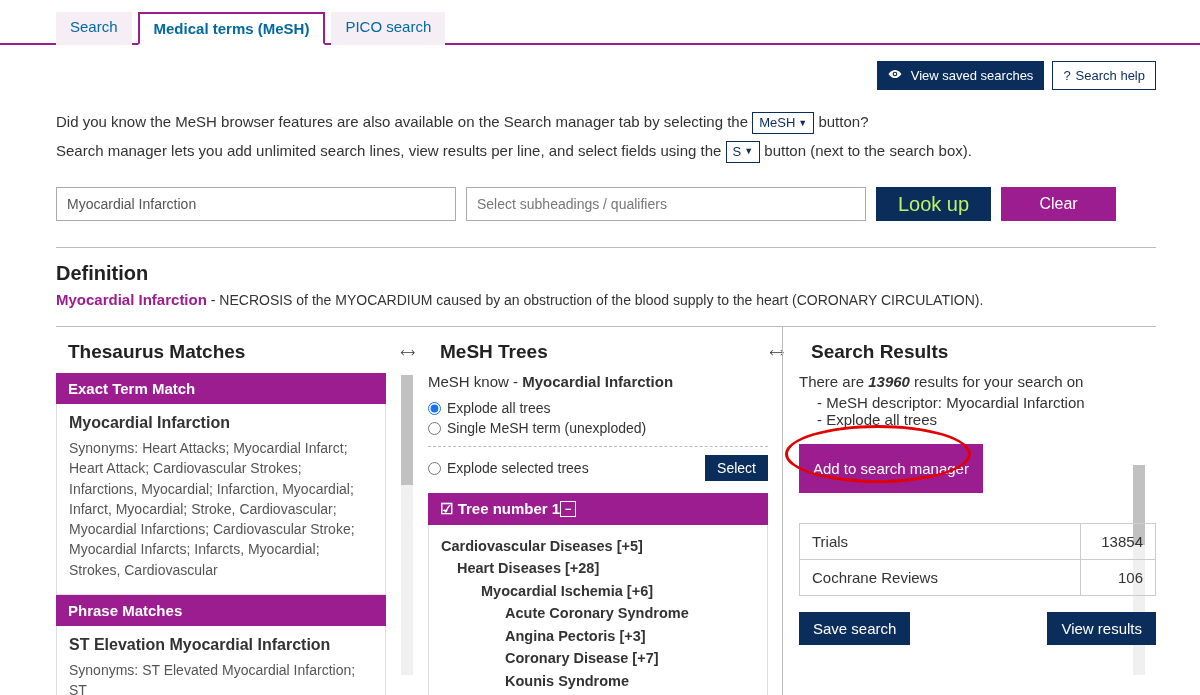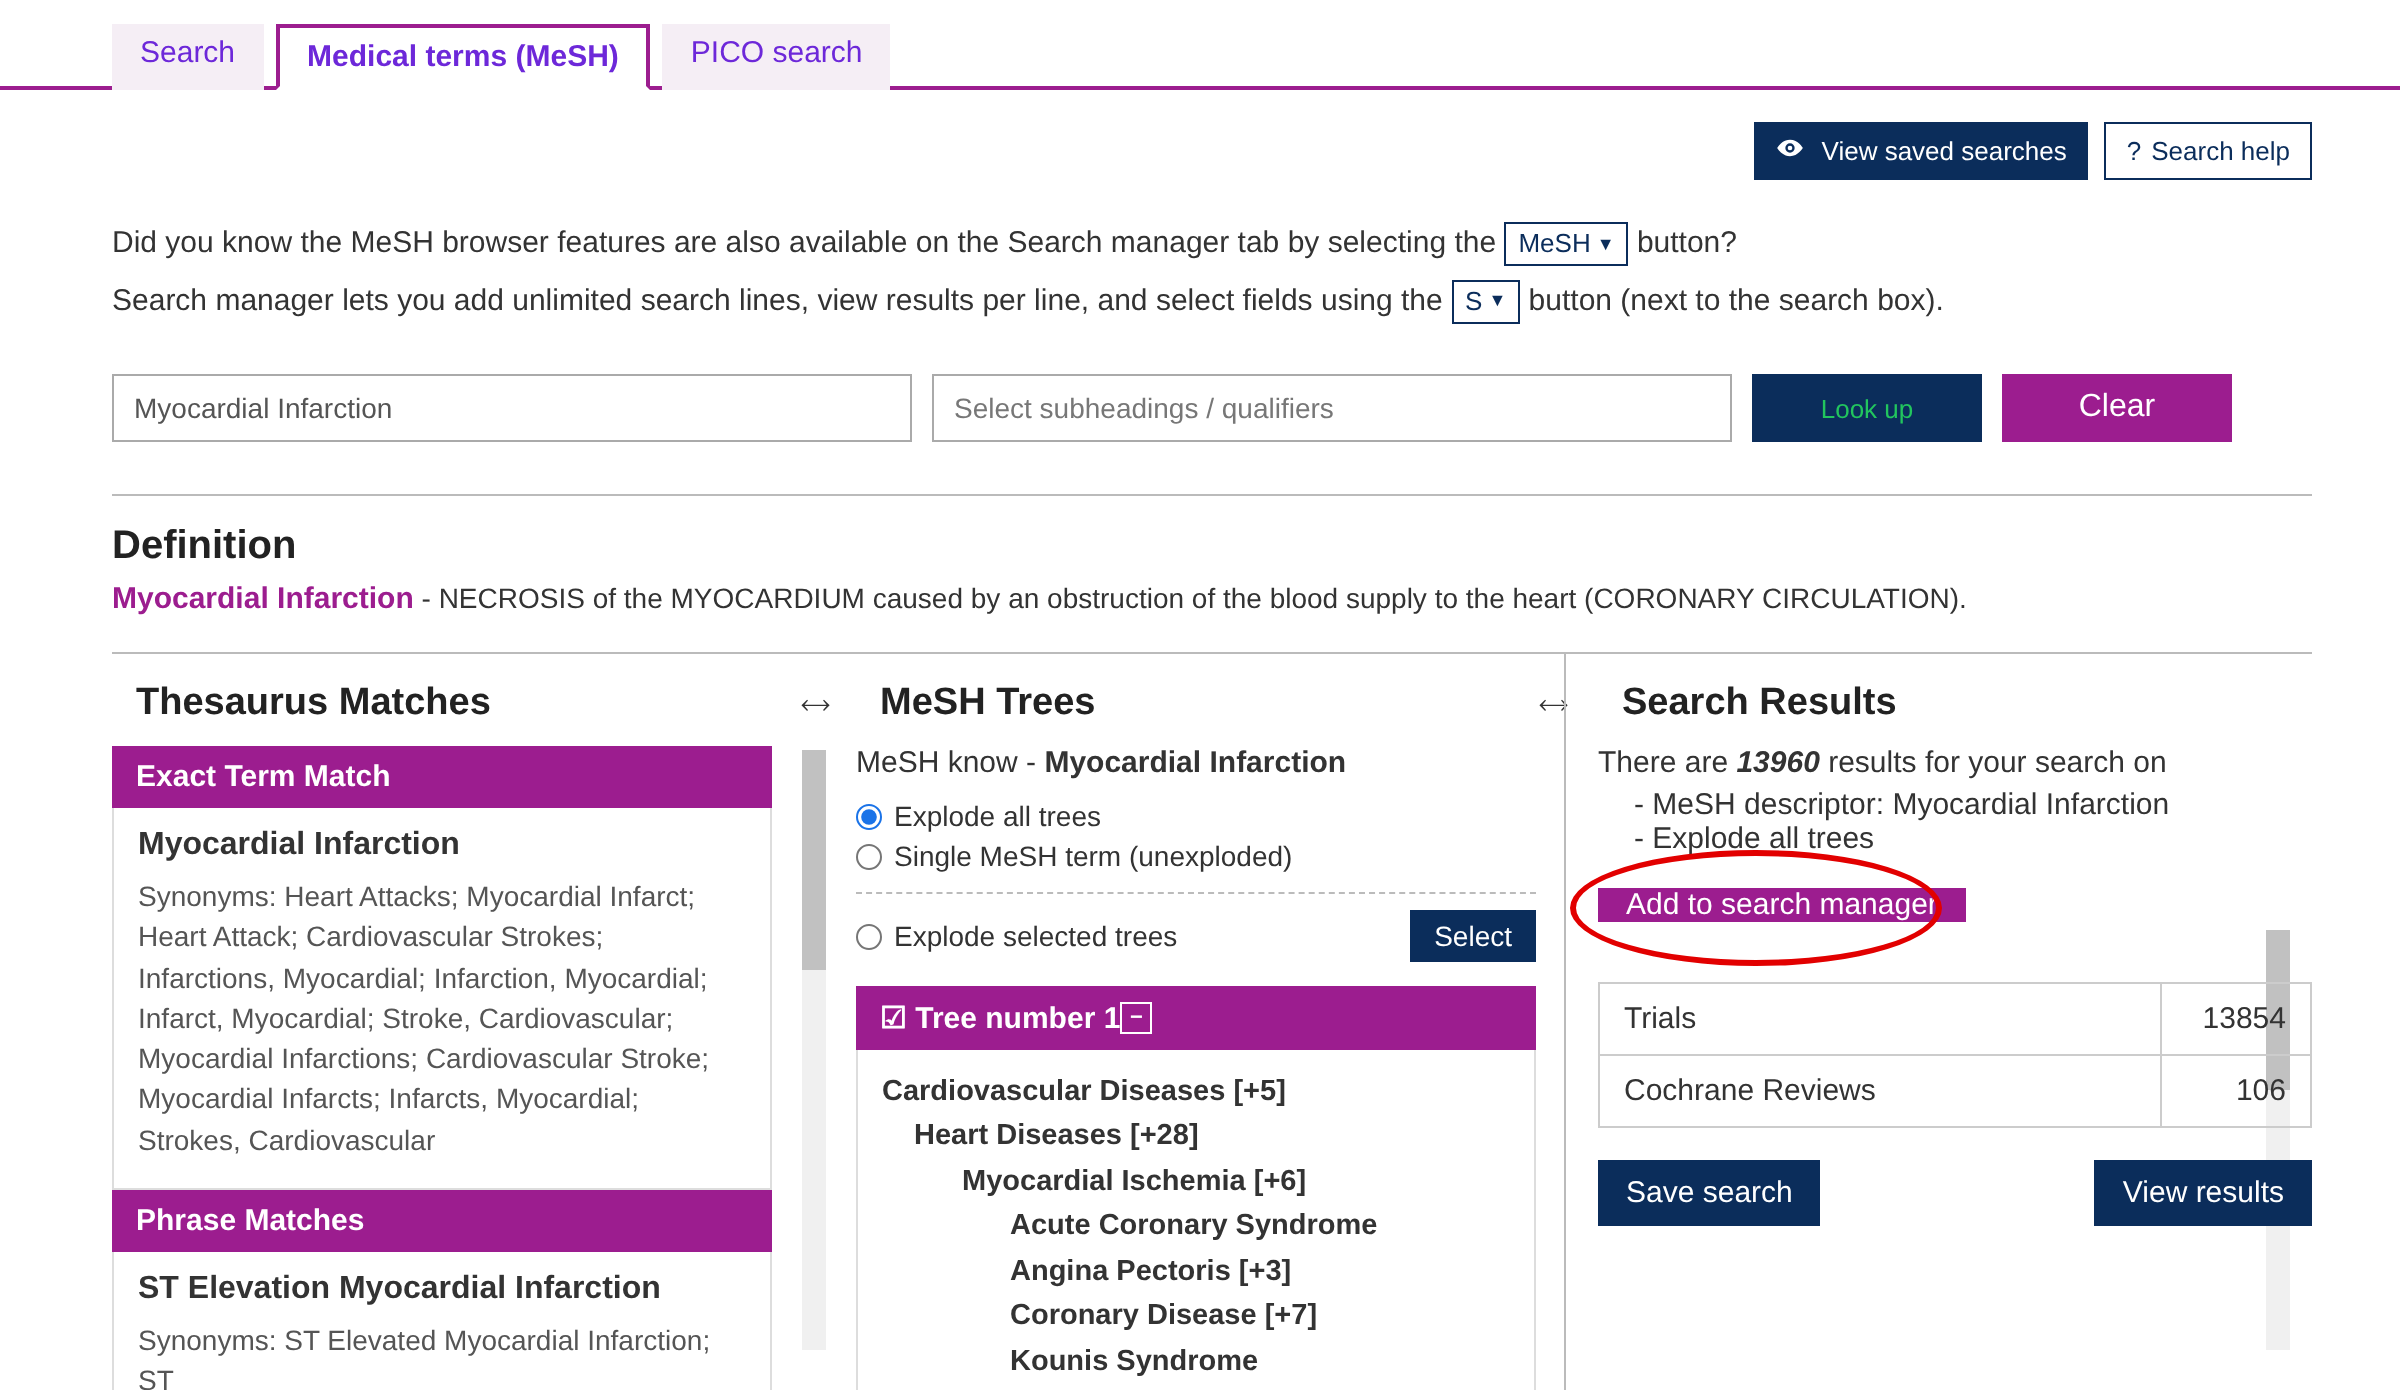--- a/index.html
+++ b/index.html
@@ -1,31 +1,31 @@
 <!DOCTYPE html>
 <html><head>
 <meta charset="utf-8">
 <style>
   * { box-sizing: border-box; margin: 0; padding: 0; }
   body { font-family: "Segoe UI", Arial, sans-serif; font-size: 14px; color: #333; background: #fff; }
   .page { width: 1200px; margin: 0 auto; }
   .tabs { display: flex; gap: 6px; padding: 10px 0 0 56px; border-bottom: 2px solid #9c1d8f; }
-  .tab { padding: 6px 14px; font-size: 15px; color: #6d28d9; background: #f5eef5; cursor: pointer; position: relative; top: 2px; }
+  .tab { padding: 6px 14px; font-size: 15px; color: #0369a1; background: #f5eef5; cursor: pointer; position: relative; top: 2px; }
   .tab.active { background: #fff; border: 2px solid #9c1d8f; border-bottom: 2px solid #fff; font-weight: 600; }
   .content { padding: 16px 44px 0 56px; }
   .top-actions { display: flex; justify-content: flex-end; gap: 8px; margin-bottom: 18px; }
   .btn-navy { background: #0b2d5b; color: #fff; border: 1px solid #0b2d5b; padding: 5px 10px; font-size: 13px; cursor: pointer; display: inline-flex; align-items: center; gap: 9px; }
   .btn-outline { background: #fff; color: #0b2d5b; border: 1px solid #0b2d5b; padding: 5px 10px; font-size: 13px; cursor: pointer; display: inline-flex; align-items: center; gap: 5px; }
   .intro { font-size: 15px; color: #333; line-height: 1.9; margin-bottom: 22px; }
   .inline-badge { display: inline-flex; align-items: center; border: 1px solid #0b2d5b; color: #0b2d5b; padding: 0 6px; font-size: 13px; height: 22px; vertical-align: baseline; gap: 3px; }
   .inline-badge .caret { font-size: 9px; }
   .search-row { display: flex; gap: 10px; margin-bottom: 26px; }
   .input-box { flex: 0 0 400px; height: 34px; border: 1px solid #aaa; padding: 0 10px; font-size: 14px; background: #fff; color: #555; }
   .input-box::placeholder { color: #777; }
-  .btn-lookup { flex: 0 0 115px; background: #0b2d5b; color: #22c55e; border: none; font-size: 13px; cursor: pointer; }
+  .btn-lookup { flex: 0 0 115px; background: #0b2d5b; color: #bef264; border: none; font-size: 20px; cursor: pointer; }
   .btn-clear { flex: 0 0 115px; background: #9c1d8f; color: #fff; border: none; font-size: 16px; cursor: pointer; }
   .definition { border-top: 1px solid #bbb; padding-top: 14px; margin-bottom: 18px; }
   .definition h2 { font-size: 20px; font-weight: 700; color: #222; margin-bottom: 6px; }
   .def-term { color: #9c1d8f; font-weight: 700; font-size: 15px; }
   .columns { display: flex; border-top: 1px solid #bbb; }
   .col { padding-top: 14px; position: relative; }
   .col1 { flex: 0 0 357px; border-right: none; }
   .col2 { flex: 0 0 369px; padding-left: 15px; }
   .col3 { flex: 1; border-left: 1px solid #bbb; padding-left: 16px; }
   .col-header { display: flex; justify-content: space-between; align-items: center; margin-bottom: 10px; margin-left: 12px; }
@@ -47,21 +47,21 @@
   .select-row { display: flex; justify-content: space-between; align-items: center; width: 340px; }
   .btn-select { background: #0b2d5b; color: #fff; border: none; padding: 5px 12px; font-size: 14px; cursor: pointer; }
   .tree-band { background: #9c1d8f; color: #fff; font-weight: 700; font-size: 15px; padding: 7px 12px; width: 340px; display:flex; justify-content: flex-start; align-items: center; margin-top: 12px; }
   .tree-collapse { width: 16px; height: 16px; border: 1px solid #fff; font-size: 11px; display: inline-flex; align-items: center; justify-content: center; }
   .tree { width: 340px; border: 1px solid #ddd; border-top: none; padding: 10px 4px 8px 12px; font-size: 14.5px; font-weight: 600; color: #333; line-height: 1.55; }
   .tree .l1 { padding-left: 16px; }
   .tree .l2 { padding-left: 40px; }
   .tree .l3 { padding-left: 64px; }
   .results-intro { font-size: 15px; margin-bottom: 4px; }
   .results-sub { font-size: 15px; padding-left: 18px; }
-  .btn-add { background: #9c1d8f; color: #fff; border: none; padding: 0 14px; font-size: 15px; font-weight: 500; cursor: pointer; margin-top: 16px; }
+  .btn-add { background: #9c1d8f; color: #fff; border: none; padding: 16px 14px; font-size: 15px; font-weight: 500; cursor: pointer; margin-top: 16px; }
   .red-circle { position: absolute; border: 3px solid #e20000; border-radius: 50%; width: 186px; height: 58px; pointer-events: none; }
   .results-table { width: 100%; border: 1px solid #ccc; border-collapse: collapse; margin-top: 30px; font-size: 15px; }
   .results-table td { border: 1px solid #ccc; padding: 9px 12px; }
   .results-table td.num { text-align: right; width: 75px; }
   .bottom-actions { display: flex; justify-content: space-between; margin-top: 16px; }
   .btn-navy-lg { background: #0b2d5b; color: #fff; border: none; padding: 8px 14px; font-size: 15px; cursor: pointer; }
   .eye-icon svg { width: 14px; height: 14px; fill: #fff; }
   .check-icon::before { content: "☑"; font-size: 15px; }
 </style>
 </head>

